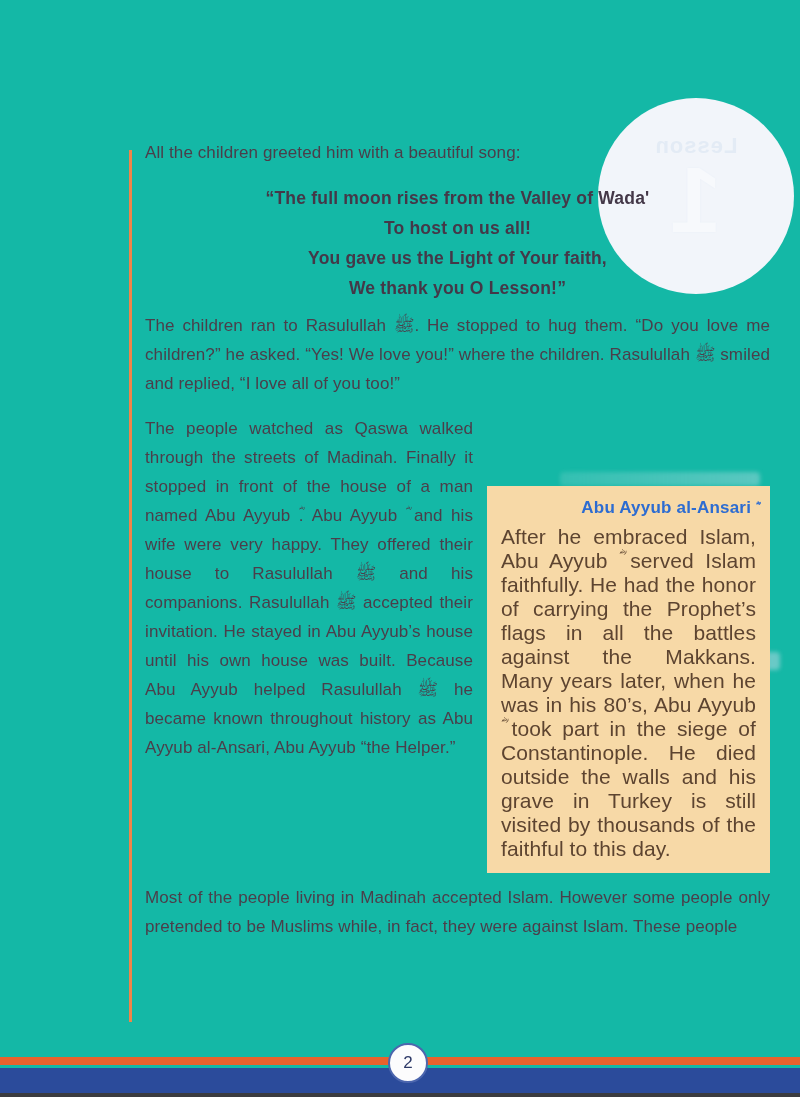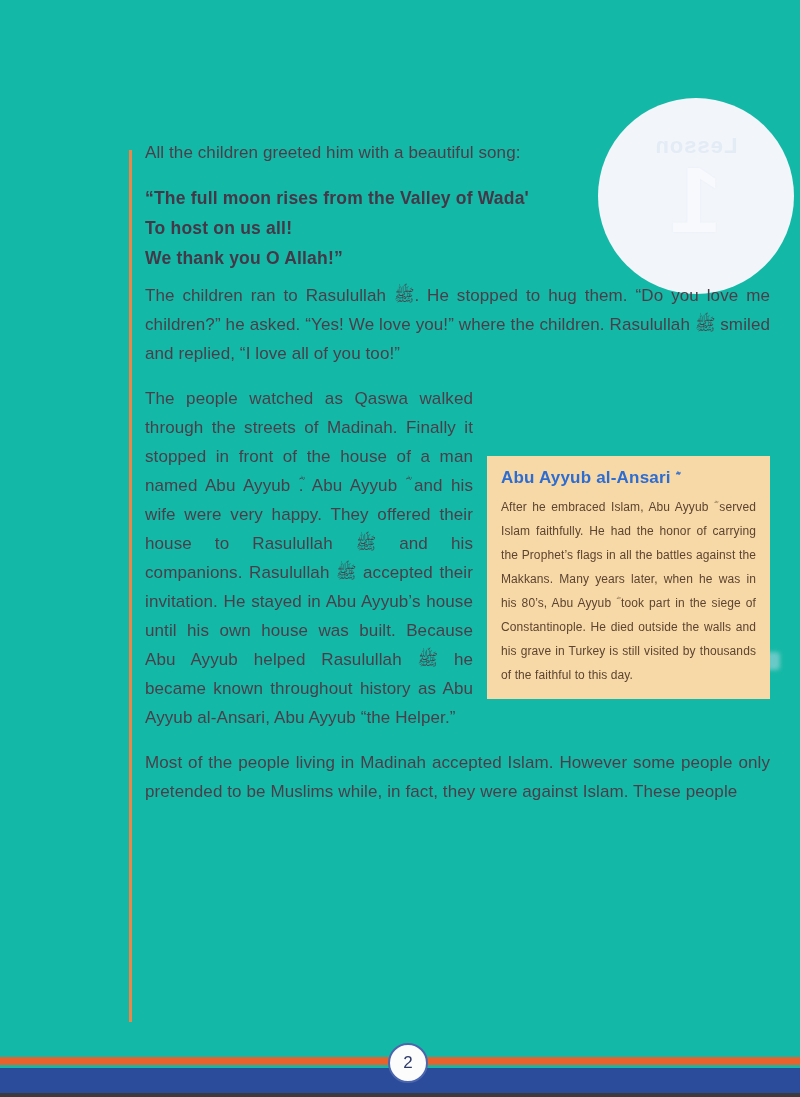--- a/index.html
+++ b/index.html
@@ -31,36 +31,36 @@
   .left-rule{position:absolute;left:129px;top:150px;width:3px;height:872px;background:#f0854a;z-index:1;}
 
   .content{
     position:absolute;left:145px;top:138px;width:625px;z-index:2;
     font-size:17px;line-height:29px;letter-spacing:.1px;
   }
   .content p{
     margin:0 0 16px 0;text-align:justify;
   }
   .poem{
-    font-weight:bold;color:#443848;
+    text-align:center;font-weight:bold;color:#443848;
     margin:8px 0 8px 0;line-height:30px;font-size:17.5px;letter-spacing:.2px;
   }
   .wrap-section::after{content:"";display:block;clear:both;}
   .infobox{
     float:right;width:283px;box-sizing:border-box;
     margin:72px 0 10px 14px;padding:10px 14px 12px 14px;
     background:#f7d9a7;
   }
   .infobox h3{
-    margin:0 0 4px 0;text-align:left;font-size:17px;line-height:24px;
+    margin:0 0 4px 0;text-align:right;font-size:17px;line-height:24px;
     color:#2d6cd1;letter-spacing:.2px;
   }
   .infobox .ib-honor{font-size:13px;}
   .infobox .ib-body{
-    margin:0;font-size:12px;line-height:24px;color:#5d4430;text-align:justify;
+    margin:0;font-size:21px;line-height:24px;color:#5d4430;text-align:justify;
   }
 
   .footer-orange{position:absolute;left:0;top:1057px;width:800px;height:8px;background:#e8622d;z-index:3;}
   .footer-blue{position:absolute;left:0;top:1068px;width:800px;height:25px;background:#2b4b9b;z-index:3;}
   .scan-edge{position:absolute;left:0;top:1093px;width:800px;height:4px;background:#3b3b3f;z-index:3;}
   .page-badge{
     position:absolute;left:388px;top:1043px;width:40px;height:40px;border-radius:50%;
     background:#fcfcfd;border:2px solid #4c66ae;box-sizing:border-box;z-index:4;
     display:flex;align-items:center;justify-content:center;
     font-size:17px;color:#2e3a68;
@@ -80,21 +80,22 @@
 
   <div class="left-rule"></div>
 
   <div class="content">
 
     <p>All the children greeted him with a beautiful song:</p>
 
     <div class="poem">
       <div>“The full moon rises from the Valley of Wada'</div>
       <div>To host on us all!</div>
-      <div>We thank you O Allah!”</div>
+      <div>You gave us the Light of Your faith,</div>
+      <div>We thank you O Lesson!”</div>
     </div>
 
     <p>The children ran to Rasulullah ﷺ. He stopped to hug them. “Do you love me children?” he asked. “Yes! We love you!” where the children. Rasulullah ﷺ smiled and replied, “I love all of you too!”</p>
 
 
     <div class="wrap-section">
 
       <aside class="infobox">
         <h3>
           <span>Abu Ayyub al-Ansari</span>

